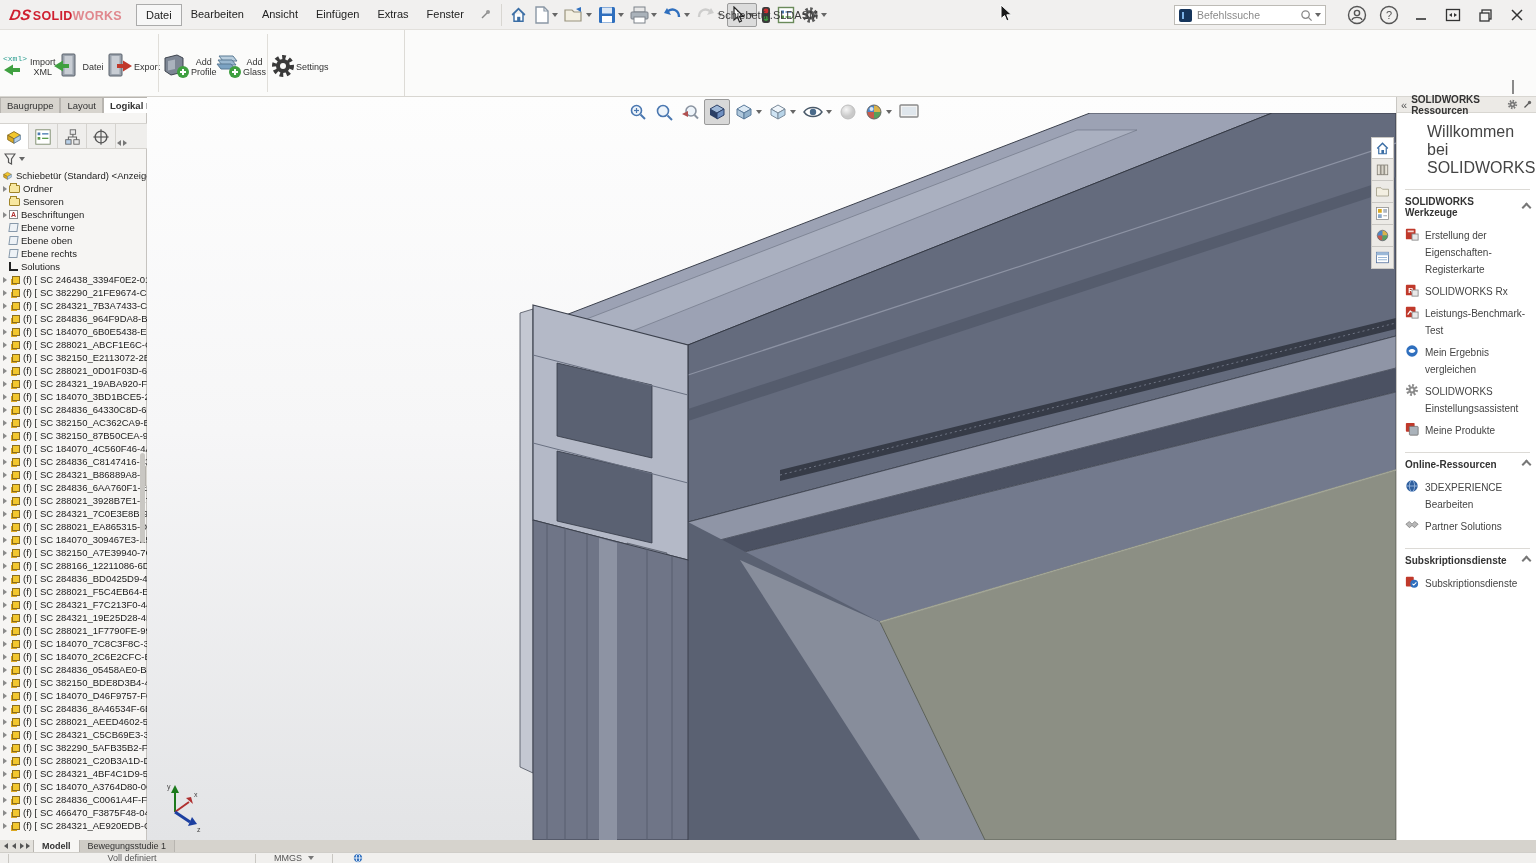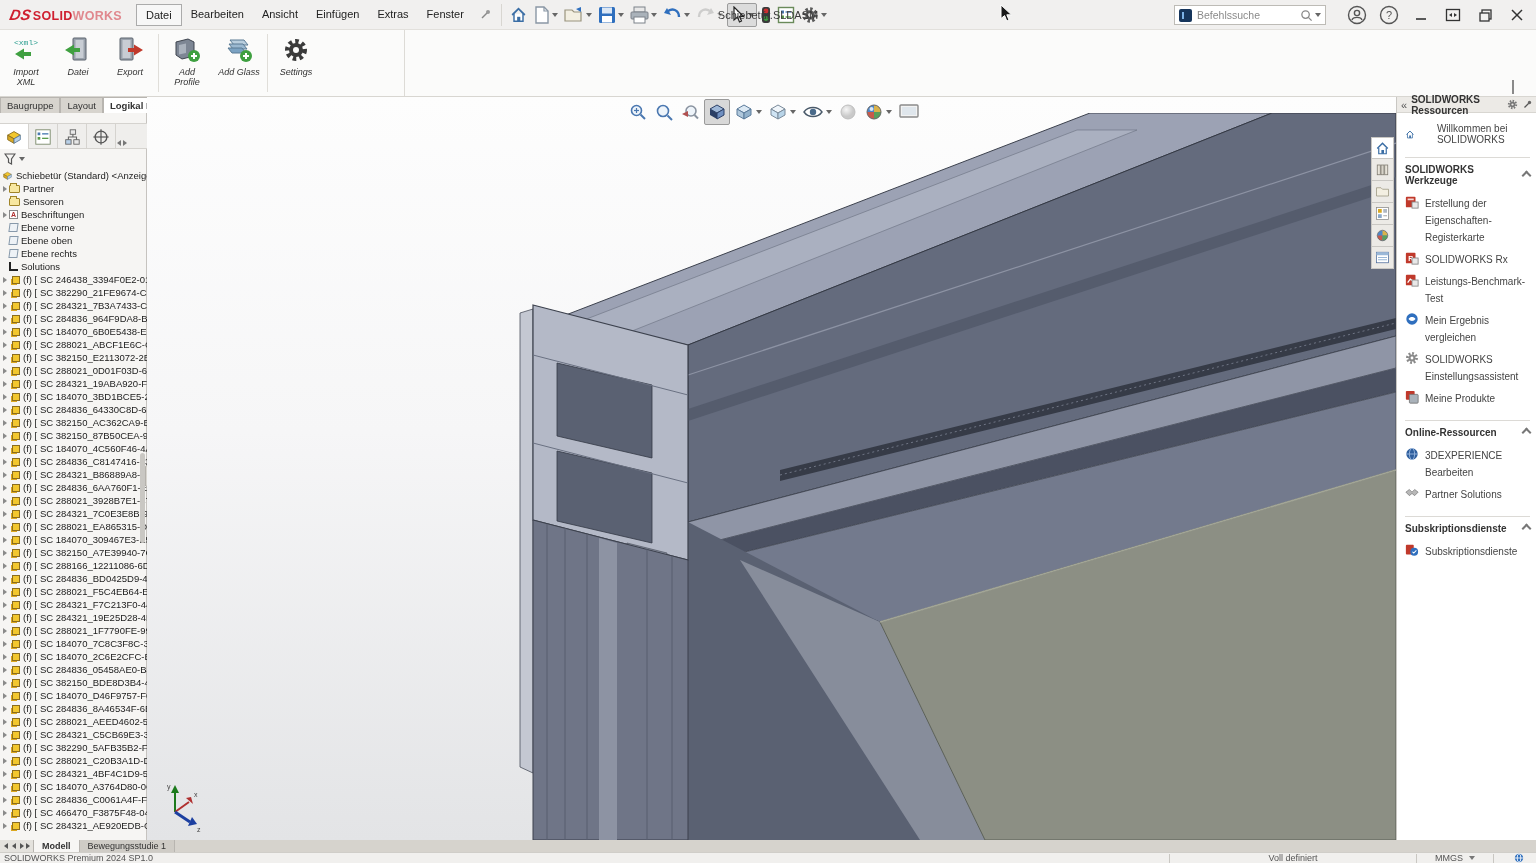--- a/index.html
+++ b/index.html
@@ -27,23 +27,23 @@
   .tb-right { position:absolute; right:6px; top:0; height:30px; display:flex; align-items:center; }
   .searchbox { width:152px; height:20px; background:#fff; border:1px solid #bdbbb6; display:flex; align-items:center; padding:0 4px; margin-right:12px; }
   .search-chip { width:13px; height:13px; background:#16355c; border-radius:2px; margin-right:5px; position:relative; flex:none; }
   .search-chip:after { content:""; position:absolute; left:3px; top:3px; width:7px; height:7px; border-left:2px solid #7db3e8; }
   .search-ph { color:#8a8a8a; font-size:10.5px; flex:1; }
   .win-btn { width:26px; height:26px; display:flex; align-items:center; justify-content:center; margin-left:6px; color:#444; }
 
   
   .ribbon { position:absolute; left:0; top:30px; width:1536px; height:67px; background:#fbfbfa; border-bottom:1px solid #d8d6d1; }
   .ribbon-group { position:absolute; left:0; top:0; height:66px; width:405px; display:flex; align-items:stretch; border-right:1px solid #dddbd6; }
-  .rb-btn { width:52px; padding-top:5px; display:flex; flex-direction:column; align-items:center; }
+  .rb-btn { width:52px; padding-top:5px; display:flex; align-items:center; }
   .rb-btn .rb-icon { height:30px; display:flex; align-items:center; justify-content:center; }
-  .rb-btn .rb-label { font-size:9px; color:#333; text-align:center; line-height:10px; width:44px; margin-top:2px;font-style:italic; }
+  .rb-btn .rb-label { font-size:9px; color:#333; text-align:center; line-height:10px; width:44px; margin-top:2px; }
   .rb-sep { width:1px; background:#e0ded9; margin:4px 2px; }
   .ribbon-collapse { position:absolute; right:16px; bottom:6px; width:8px; height:8px; }
   .chev-up { width:7px; height:7px; border-left:2px solid #8a8a8a; border-top:2px solid #8a8a8a; transform:rotate(45deg); }
 
   
   .tabs-row { position:absolute; left:0; top:97px; width:147px; height:16px; display:flex; background:#f9a8d4; }
   .doc-tab { font-size:9.5px; color:#333; padding:2px 6px 1px; background:#d7d4ce; border:1px solid #b8b5b0; border-bottom:none; white-space:nowrap; }
   .doc-tab.active { background:#fff; font-weight:bold; }
 
   
@@ -79,21 +79,21 @@
   .ts-btn { width:23px; height:22px; background:#eceae6; border:1px solid #c9c7c3; border-top:none; display:flex; align-items:center; justify-content:center; }
   .ts-btn:first-child { border-top:1px solid #c9c7c3; background:#fff; }
 
   
   .task-pane { position:absolute; left:1396px; top:97px; width:140px; height:743px; background:#fff; border-left:1px solid #c9c7c3; }
   .tp-header { height:16px; background:#eceae6; border-bottom:1px solid #d8d6d1; display:flex; align-items:center; padding:0 4px; }
   .tp-header .back { font-size:11px; color:#555; margin-right:4px; }
   .tp-title { font-size:10px; font-weight:bold; color:#333; flex:1; }
   .tp-body { padding:10px 6px 0 8px; }
   .tp-welcome { display:flex; align-items:center; margin-bottom:12px; }
-  .tp-welcome span { font-size:10px; color:#444; margin-left:22px; }
+  .tp-welcome span { font-size:16px; color:#444; margin-left:22px; }
   .tp-sec-head { display:flex; align-items:center; border-top:1px solid #dcdad6; padding:6px 0 4px; }
   .tp-sec-title { font-size:10px; font-weight:bold; color:#333; flex:1; }
   .tp-item { display:flex; align-items:flex-start; margin:5px 0; }
   .tp-item .ico { flex:none; margin-right:6px; margin-top:0; }
   .tp-item span { font-size:10px; color:#444; line-height:17px; }
   .sec-gap { height:8px; }
 
   
   .modeltabs { position:absolute; left:0; top:840px; width:1536px; height:12px; background:#d6d3cd; display:flex; align-items:stretch; }
   .mt-nav { width:34px; background:#e4e2dd; border-right:1px solid #b8b5b0; display:flex; align-items:center; justify-content:center; gap:2px; }
@@ -403,21 +403,21 @@
         <svg width="11" height="11" viewBox="0 0 20 20" style="margin-left:2px;flex:none;">
             <path d="M3 8 L10 4 L17 8 L10 12 Z" fill="#f2c72e" stroke="#8a6d1f"></path>
             <path d="M3 8 L10 12 V17 L3 13 Z" fill="#d9a922" stroke="#8a6d1f"></path>
             <path d="M17 8 L10 12 V17 L17 13 Z" fill="#b8d0e8" stroke="#5a7a9a"></path>
           </svg>
         <span class="lbl">Schiebetür (Standard) &lt;Anzeigestat</span>
       </div>
       <div class="trow">
           <span class="tri"></span>
           <span class="folder-ico"></span>
-          <span class="lbl">Partner</span>
+          <span class="lbl">Ordner</span>
         </div>
       <div class="trow">
           <span class="tri hidden"></span>
           <span class="folder-ico"></span>
           <span class="lbl">Sensoren</span>
         </div>
       <div class="trow">
           <span class="tri"></span>
           <span class="ann-ico">A</span>
           <span class="lbl">Beschriftungen</span>
@@ -1017,21 +1017,20 @@
       <span class="mini-tri-l" style="border-right-color:#555;"></span>
         <span class="mini-tri-l" style="border-right-color:#555;"></span>
         <span class="mini-tri-r" style="border-left-color:#555;"></span>
         <span class="mini-tri-r" style="border-left-color:#555;"></span>
     </span>
     <span class="mtab active">Modell</span>
     <span class="mtab">Bewegungsstudie 1</span>
   </div>
 
   <div class="statusbar">
-    <span class="sb-left">SOLIDWORKS Premium 2024 SP1.0</span>
     <span class="sb-sep"></span>
     <span class="sb-state">Voll definiert</span>
     <span class="sb-sep"></span>
     <span class="sb-units">
         <span>MMGS</span>
         <span class="caret"></span>
       </span>
     <span class="sb-sep"></span>
     <span class="sb-globe">
       <svg width="10" height="10" viewBox="0 0 12 12">

